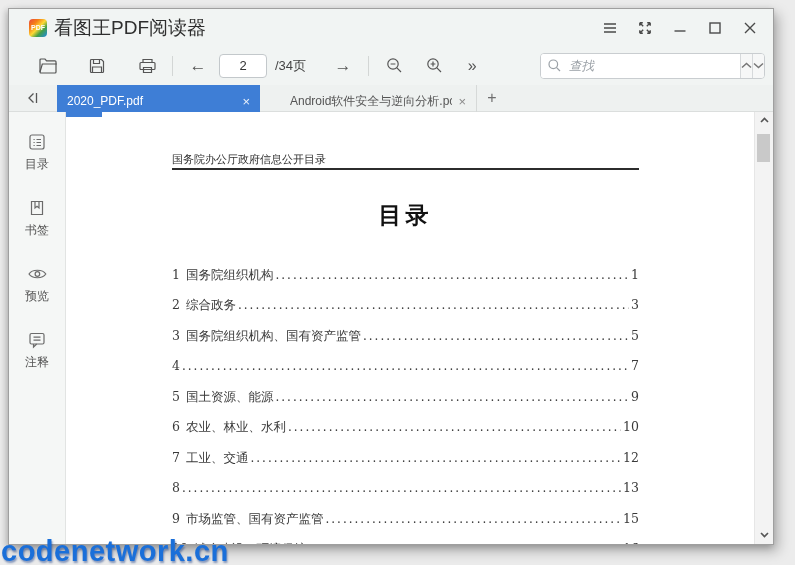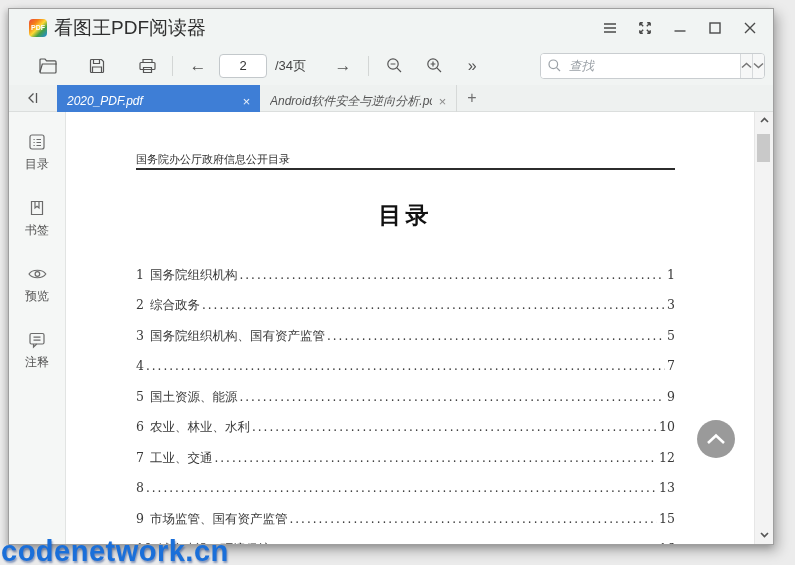--- a/index.html
+++ b/index.html
@@ -33,31 +33,31 @@
   .searchbox input{border:none;outline:none;flex:1;font-size:12.5px;color:#333;background:transparent;
                    font-family:"Liberation Sans",sans-serif;min-width:0;font-style:italic;}
   .searchbox input::placeholder{color:#9aa0a6;}
   .snav{width:27px;border-left:1px solid #d6d9db;background:#f6f7f7;display:flex;align-items:center;
         justify-content:center;cursor:pointer;}
   .snav svg{stroke:#777;fill:none;stroke-width:1.5;}
   
   .tabbar{height:26px;background:#eef1f0;display:flex;align-items:stretch;flex:none;border-bottom:1px solid #dbdedd;}
   .collapsebtn{width:48px;display:flex;align-items:center;justify-content:center;cursor:pointer;flex:none;}
   .collapsebtn svg{stroke:#555;fill:none;stroke-width:1.3;}
-  .tab{display:flex;align-items:center;padding:16px 10px;font-size:12px;cursor:pointer;box-sizing:border-box;font-style:italic;}
+  .tab{display:flex;align-items:center;padding:16px 10px;font-size:12px;cursor:pointer;box-sizing:border-box;}
   .tab-active{width:203px;background:#3e7ed6;color:#fff;flex:none;}
   .tab-active .tabclose{color:#eaf1fb;}
-  .tab-inactive{width:197px;background:transparent;color:#555;border-right:1px solid #d6d9d8;flex:none;}
+  .tab-inactive{width:197px;background:transparent;color:#555;border-right:1px solid #d6d9d8;flex:none;margin-left:20px;}
   .tab-inactive .tabclose{color:#8a8a8a;}
   .tablabel{flex:1;overflow:hidden;white-space:nowrap;}
   .tabclose{font-size:13px;margin-left:6px;flex:none;}
   .newtab{width:30px;display:flex;align-items:center;justify-content:center;color:#6e6e6e;
           font-size:16px;cursor:pointer;flex:none;}
   
-  .main{flex:1;display:flex;min-height:0;}
+  .main{flex:1;display:flex;min-height:0;gap:36px;}
   .sidebar{width:57px;background:#f5f7f6;border-right:1px solid #e2e4e3;flex:none;
            display:flex;flex-direction:column;align-items:center;padding-top:20px;box-sizing:border-box;}
   .sideitem{display:flex;flex-direction:column;align-items:center;margin-bottom:25px;cursor:pointer;}
   .sideitem svg{stroke:#6b6b6b;fill:none;stroke-width:1.2;}
   .sidelabel{font-size:12px;color:#555;margin-top:4px;}
   .content{flex:1;background:#fff;position:relative;overflow:hidden;}
   .scrollbar{width:18px;background:#f3f3f3;border-left:1px solid #e6e6e6;position:relative;flex:none;}
   .sb-arrow{position:absolute;left:0;width:100%;display:flex;justify-content:center;cursor:pointer;}
   .sb-arrow svg{stroke:#555;fill:none;stroke-width:1.6;}
   .sb-thumb{position:absolute;left:2px;width:13px;height:28px;top:22px;background:#c9c9c9;cursor:pointer;}

